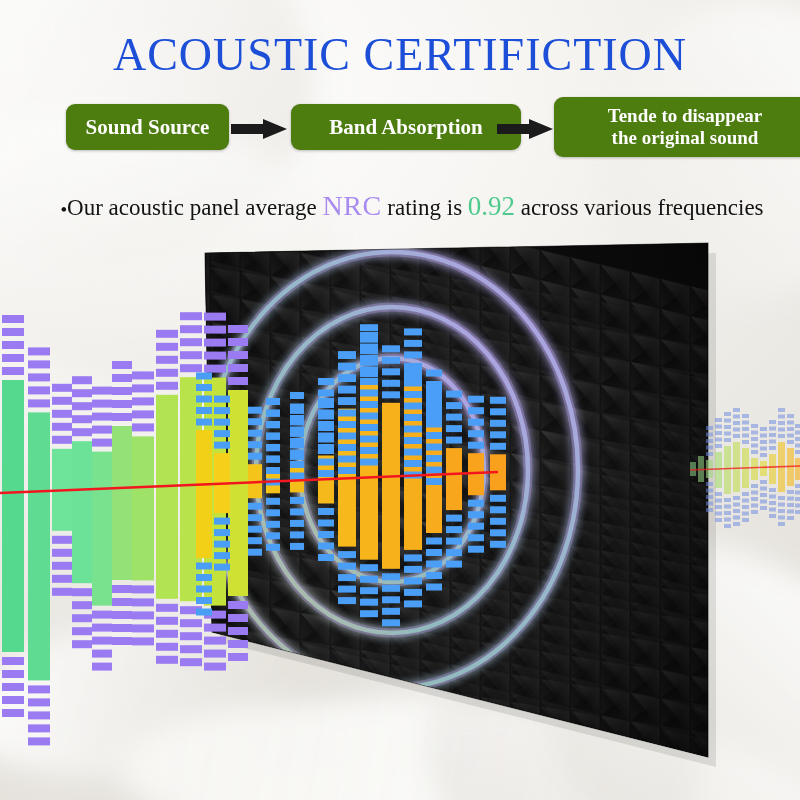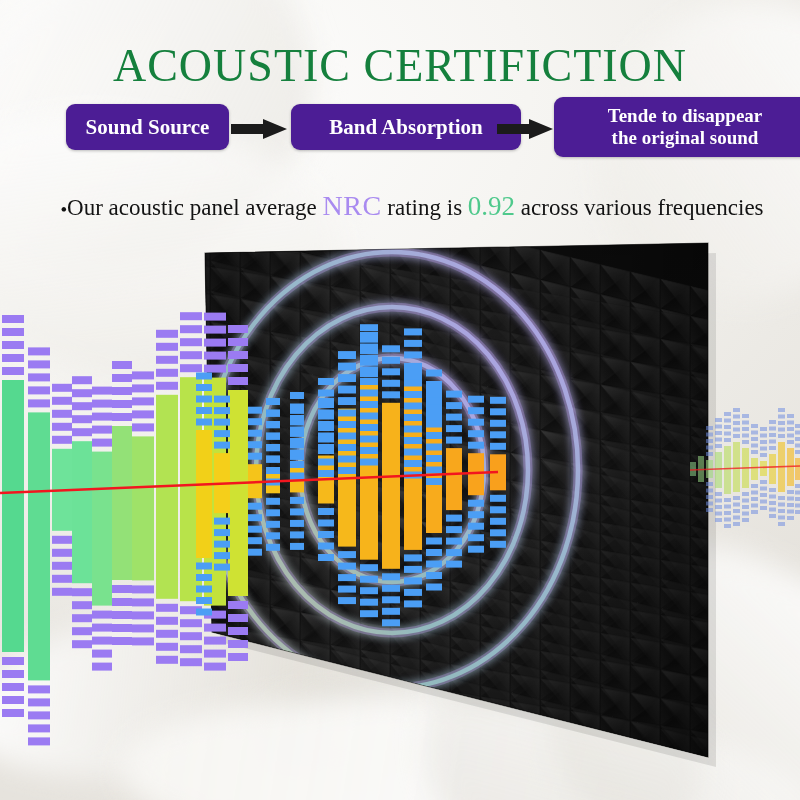--- a/index.html
+++ b/index.html
@@ -40,27 +40,26 @@
     background:linear-gradient(220deg, rgba(255,255,255,.9), rgba(232,229,222,.45));
     transform:rotate(15deg);border-radius:55% 45% 50% 50%;}
   .fold-h{left:250px;top:640px;width:420px;height:130px;
     background:linear-gradient(100deg, rgba(210,207,199,.45), rgba(255,255,255,.1));
     transform:rotate(-12deg);border-radius:50%;}
 
   
   .title{
     position:absolute;left:0;right:0;top:28px;text-align:center;
     font-family:"Liberation Serif", serif;
-    font-size:46px;letter-spacing:1px;color:#15803d;
+    font-size:46px;letter-spacing:1px;color:#1d4ed8;
     font-weight:400;
-    margin-top:11px;
   }
   .flow{position:absolute;left:0;right:0;top:97px;height:62px;}
   .chip{
-    position:absolute;background:#4c1d95;color:#fff;border-radius:9px;
+    position:absolute;background:#4d7c0f;color:#fff;border-radius:9px;
     display:flex;align-items:center;justify-content:center;text-align:center;
     font-family:"Liberation Serif", serif;font-weight:700;
     box-shadow:0 1px 3px rgba(0,0,0,.25);
   }
   .chip-1{left:66px;top:7px;width:163px;height:46px;font-size:21px;}
   .chip-2{left:291px;top:7px;width:230px;height:46px;font-size:21px;}
   .chip-3{left:554px;top:0px;width:262px;height:60px;font-size:19px;line-height:1.18;padding:0 6px;box-sizing:border-box;}
   .arrow{position:absolute;top:22px;width:56px;height:20px;}
   .arrow-1{left:231px;}
   .arrow-2{left:497px;}

